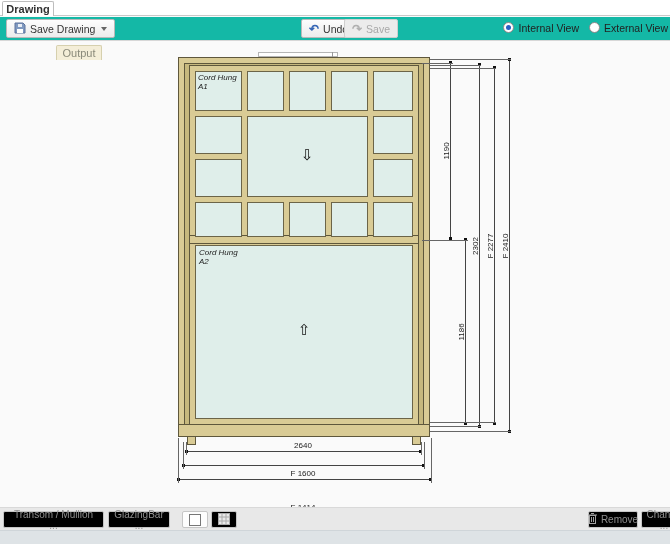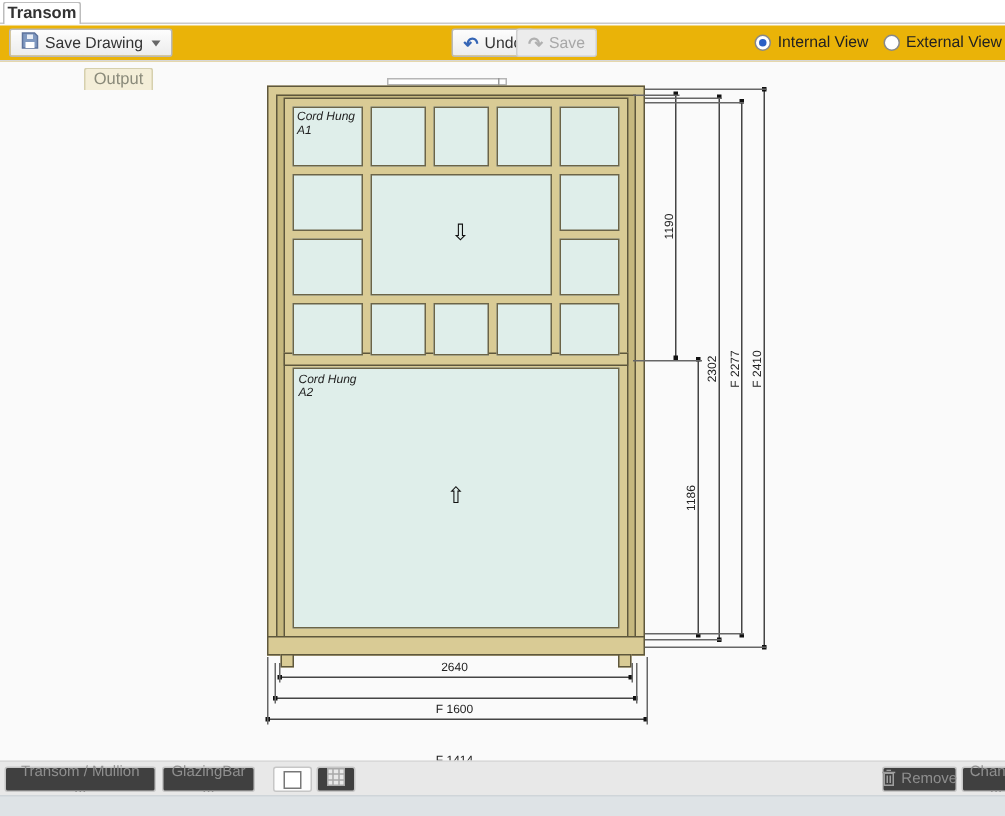--- a/index.html
+++ b/index.html
@@ -8,63 +8,63 @@
   #app { position:relative; width:670px; height:544px; background:#fafafa; }
 
   
   .tabbar { position:absolute; left:0; top:0; width:670px; height:16px; background:#fff; border-bottom:1px solid #c9c9c9; }
   .tab { position:absolute; top:1px; height:15px; font-size:11px; line-height:14px; text-align:center;
          border:1px solid #bdbdbd; border-bottom:none; border-radius:2px 2px 0 0; cursor:default; }
   .tab.active { left:2px; width:52px; background:#fff; color:#333; font-weight:bold; }
   .tab.inactive { left:56px; width:46px; background:#f4eed8; border-color:#d6d0ae; color:#8a8a7a;margin-top:44px; }
 
   
-  .toolbar { position:absolute; left:0; top:17px; width:670px; height:24px; background:#eab308; border-bottom:1px solid #d7d7d7; }
+  .toolbar { position:absolute; left:0; top:17px; width:670px; height:24px; background:#14b8a6; border-bottom:1px solid #d7d7d7; }
   .tbtn { position:absolute; top:2px; height:19px; display:inline-flex; align-items:center; gap:4px; padding:0 7px;
           background:linear-gradient(#fdfdfd,#ececec); border:1px solid #b9b9b9; border-radius:2px;
           font-size:10.5px; color:#333; font-family:"Liberation Sans",sans-serif; }
   .tbtn.disabled { background:#ececec; border-color:#cfcfcf; color:#a8a8a8; }
   .glyph { font-size:12px; line-height:12px; font-weight:bold; }
   .glyph.blue { color:#3565b5; }
   .glyph.gray { color:#b0b0b0; }
   .caret { width:0; height:0; border-left:3px solid transparent; border-right:3px solid transparent; border-top:4px solid #666; margin-left:2px; }
   .radio-group { position:absolute; top:5px; right:2px; display:flex; gap:10px; align-items:center; }
-  .radio-opt { display:flex; align-items:center; gap:4px; font-size:10.5px; color:#222; }
+  .radio-opt { display:flex; gap:4px; font-size:10.5px; color:#222; }
   .radio { width:11px; height:11px; border:1px solid #888; border-radius:50%; background:#fff; position:relative; }
   .radio.checked::after { content:""; position:absolute; left:2px; top:2px; width:5px; height:5px; border-radius:50%; background:#2a5fc4; }
   .abs { position:absolute; }
   .tan { background:#d9cb95; border:1px solid #5e573c; }
   .tan2 { background:#c6b87e; border:1px solid #5e573c; }
   .pane { position:absolute; background:#dfeeea; border:1px solid #6b6448; }
   .sash-label { position:absolute; font-size:8px; line-height:9px; color:#222; }
   .sash-label span { display:block;font-style:italic; }
   .slide-arrow { position:absolute; font-size:15px; color:#111; transform:translate(-50%,-50%); }
   .dim-line { position:absolute; background:#444; }
   .ext-line { position:absolute; background:#666; }
   .mk { position:absolute; width:3px; height:3px; background:#111; }
   .dim-label { position:absolute; font-size:8px; color:#222; white-space:nowrap; transform:translate(-50%,-50%); }
   .dim-label.vert { transform:translate(-50%,-50%) rotate(-90deg); }
   .vent { position:absolute; background:#fff; border:1px solid #b5b5b5; }
 
   
   .bottombar { position:absolute; left:0; top:507px; width:670px; height:23px; background:#e8e8e8; border-top:1px solid #d9d9d9; }
   .bbtn { position:absolute; top:3px; height:17px; display:inline-flex; align-items:center; justify-content:center; gap:4px;
-          padding:0 6px; background:#404040; border:1px solid #c6c6c6; border-radius:2px; font-size:10px; color:#8f8f8f; }
+          padding:0 6px; background:#000000; border:1px solid #c6c6c6; border-radius:2px; font-size:10px; color:#8f8f8f; }
   .bbtn.iconbtn { width:26px; }
   .bbtn.litebg { background:#fdfdfd; }
   .sq-icon { width:12px; height:12px; background:#fff; border:1px solid #777; }
   .statusbar { position:absolute; left:0; top:530px; width:670px; height:14px; background:#dee3e6; border-top:1px solid #cfd5d9; }
 </style>
 </head>
 <body>
 
 <div id="app">
 
   <div class="tabbar">
-    <div class="tab active"><span>Transom</span></div>
+    <div class="tab active"><span>Drawing</span></div>
     <div class="tab inactive"><span>Output</span></div>
   </div>
 
   <div class="toolbar">
     <button class="tbtn" style="left:6px;">
       <span><svg width="12" height="12">
             <path d="M1 1h8l2 2v8H1z" fill="#8099c0" stroke="#5d739c"></path>
             <rect x="3" y="7" width="6" height="4" fill="#fff"></rect>
             <rect x="4" y="2" width="4" height="3" fill="#e8edf5"></rect>
           </svg></span>

